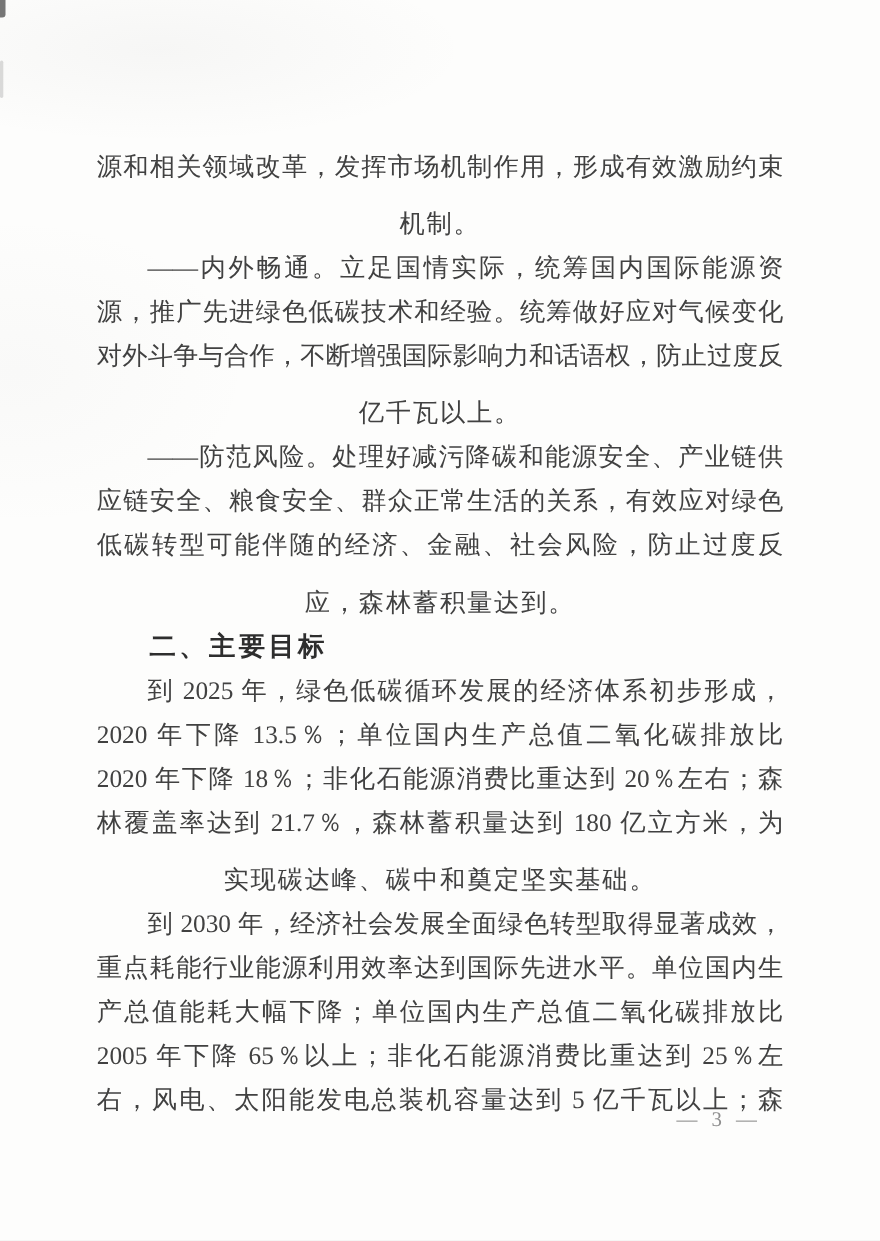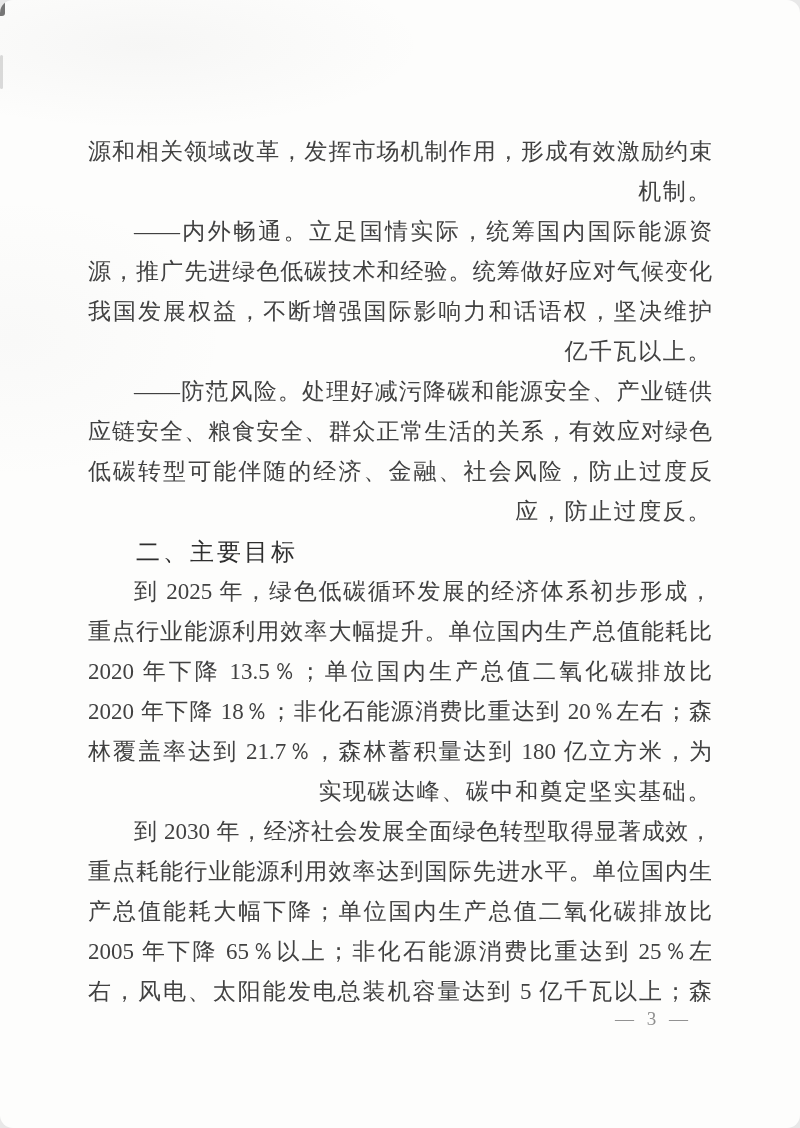--- a/index.html
+++ b/index.html
@@ -7,21 +7,20 @@
     padding: 0;
     background: #e8e8e8;
   }
   .page {
     position: relative;
     width: 800px;
     height: 1128px;
     background: #fdfdfc;
     overflow: hidden;
     font-family: "Liberation Serif", "DejaVu Serif", serif;
-    border-radius: 13px;
   }
   
   .page::before {
     content: "";
     position: absolute;
     inset: 0;
     background:
       radial-gradient(ellipse 400px 120px at 18% 4%, rgba(120,120,120,0.05), transparent 70%),
       radial-gradient(ellipse 300px 200px at 2% 30%, rgba(150,150,150,0.04), transparent 70%);
     pointer-events: none;
@@ -57,28 +56,29 @@
     height: 40px;
     line-height: 40px;
     font-size: 23px;
     overflow: hidden;
   }
   .line.justify {
     text-align: justify;
     text-align-last: justify;
   }
   .line.plain {
-    text-align: right;
+    text-align: center;
     letter-spacing: 1.6px;
+    margin-top: 12px;
   }
   .line.indent {
     text-indent: 46px;
   }
   .line.heading {
-    font-weight: 400;
+    font-weight: 700;
     color: #2e2e2e;
     text-indent: 48px;
     letter-spacing: 3px;
     font-size: 24px;
     font-family: "Liberation Sans", "DejaVu Sans", sans-serif;
   }
   .page-number {
     position: absolute;
     top: 1004px;
     right: 108px;
@@ -94,29 +94,28 @@
 
 <div class="page">
   <div class="artifact-corner"></div>
   <div class="artifact-smudge"></div>
 
   <div class="doc-body">
       <div class="line justify">源和相关领域改革，发挥市场机制作用，形成有效激励约束</div>
       <div class="line plain">机制。</div>
       <div class="line justify indent">——内外畅通。立足国情实际，统筹国内国际能源资</div>
       <div class="line justify">源，推广先进绿色低碳技术和经验。统筹做好应对气候变化</div>
-      <div class="line justify">我国发展权益，不断增强国际影响力和话语权，坚决维护</div>
+      <div class="line justify">对外斗争与合作，不断增强国际影响力和话语权，防止过度反</div>
       <div class="line plain">亿千瓦以上。</div>
       <div class="line justify indent">——防范风险。处理好减污降碳和能源安全、产业链供</div>
       <div class="line justify">应链安全、粮食安全、群众正常生活的关系，有效应对绿色</div>
       <div class="line justify">低碳转型可能伴随的经济、金融、社会风险，防止过度反</div>
-      <div class="line plain">应，防止过度反。</div>
+      <div class="line plain">应，森林蓄积量达到。</div>
       <div class="line heading">二、主要目标</div>
       <div class="line justify indent">到 2025 年，绿色低碳循环发展的经济体系初步形成，</div>
-      <div class="line justify">重点行业能源利用效率大幅提升。单位国内生产总值能耗比</div>
       <div class="line justify">2020 年下降 13.5％；单位国内生产总值二氧化碳排放比</div>
       <div class="line justify">2020 年下降 18％；非化石能源消费比重达到 20％左右；森</div>
       <div class="line justify">林覆盖率达到 21.7％，森林蓄积量达到 180 亿立方米，为</div>
       <div class="line plain">实现碳达峰、碳中和奠定坚实基础。</div>
       <div class="line justify indent">到 2030 年，经济社会发展全面绿色转型取得显著成效，</div>
       <div class="line justify">重点耗能行业能源利用效率达到国际先进水平。单位国内生</div>
       <div class="line justify">产总值能耗大幅下降；单位国内生产总值二氧化碳排放比</div>
       <div class="line justify">2005 年下降 65％以上；非化石能源消费比重达到 25％左</div>
       <div class="line justify">右，风电、太阳能发电总装机容量达到 5 亿千瓦以上；森</div>
     </div>

